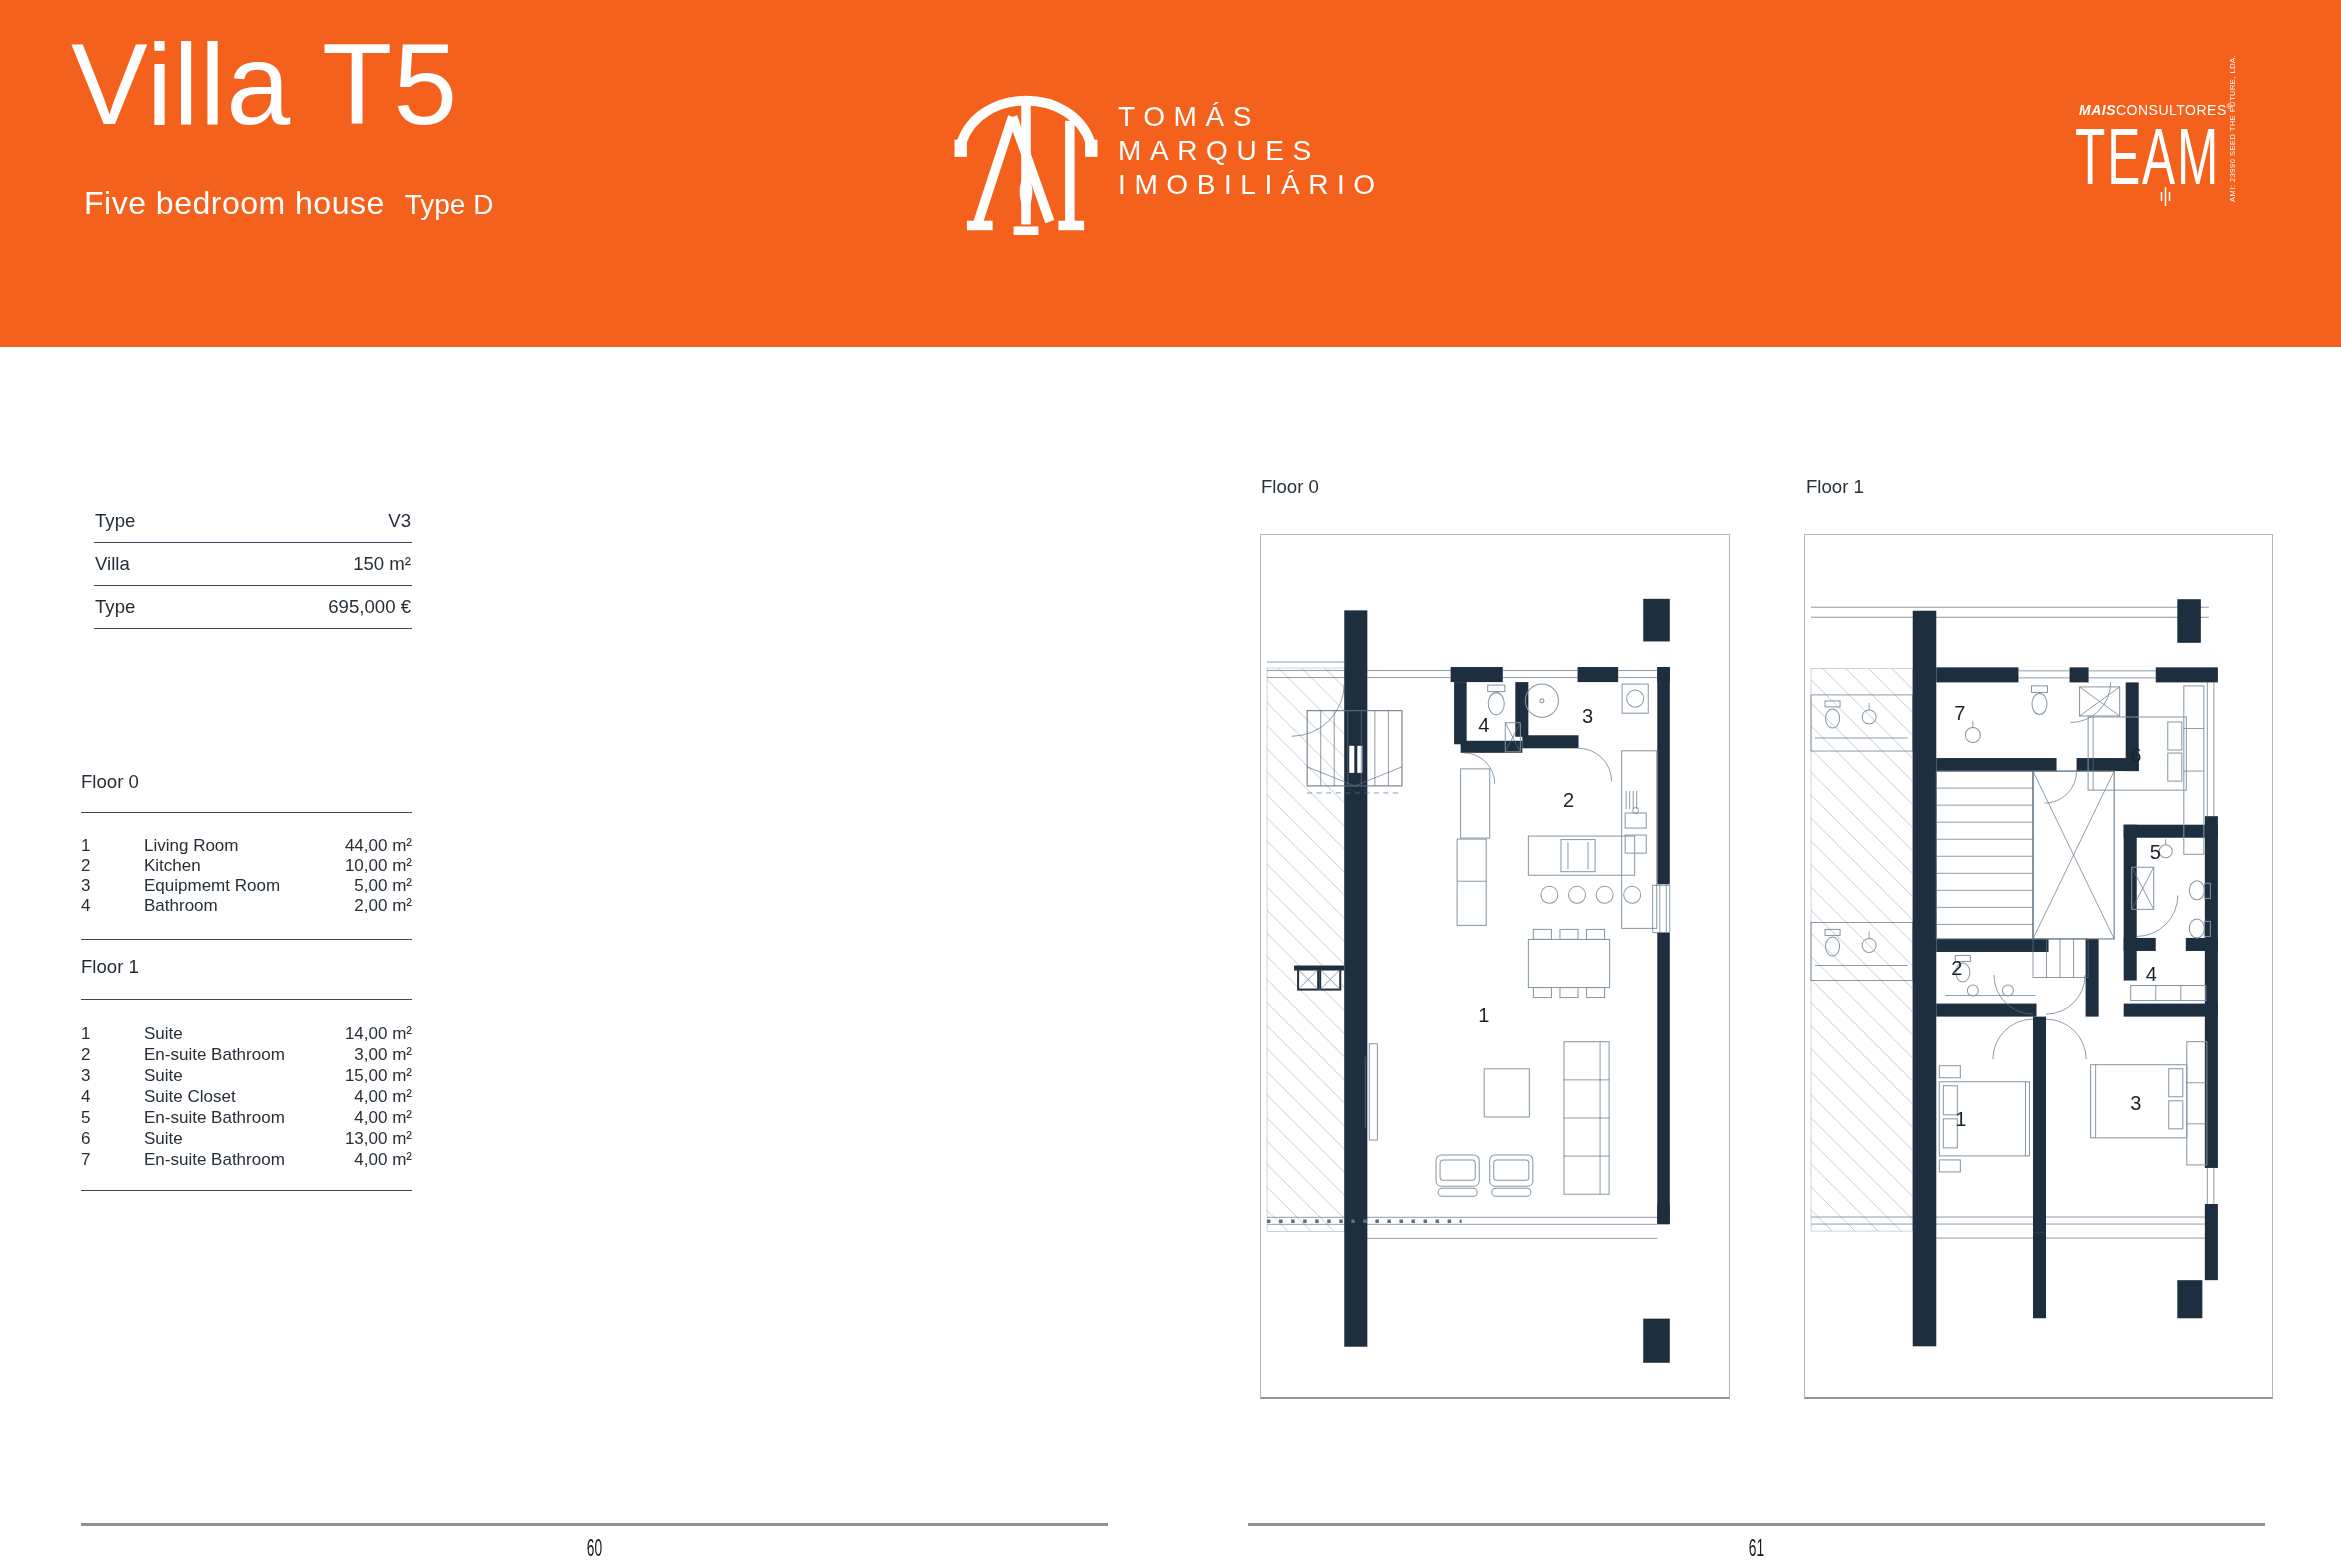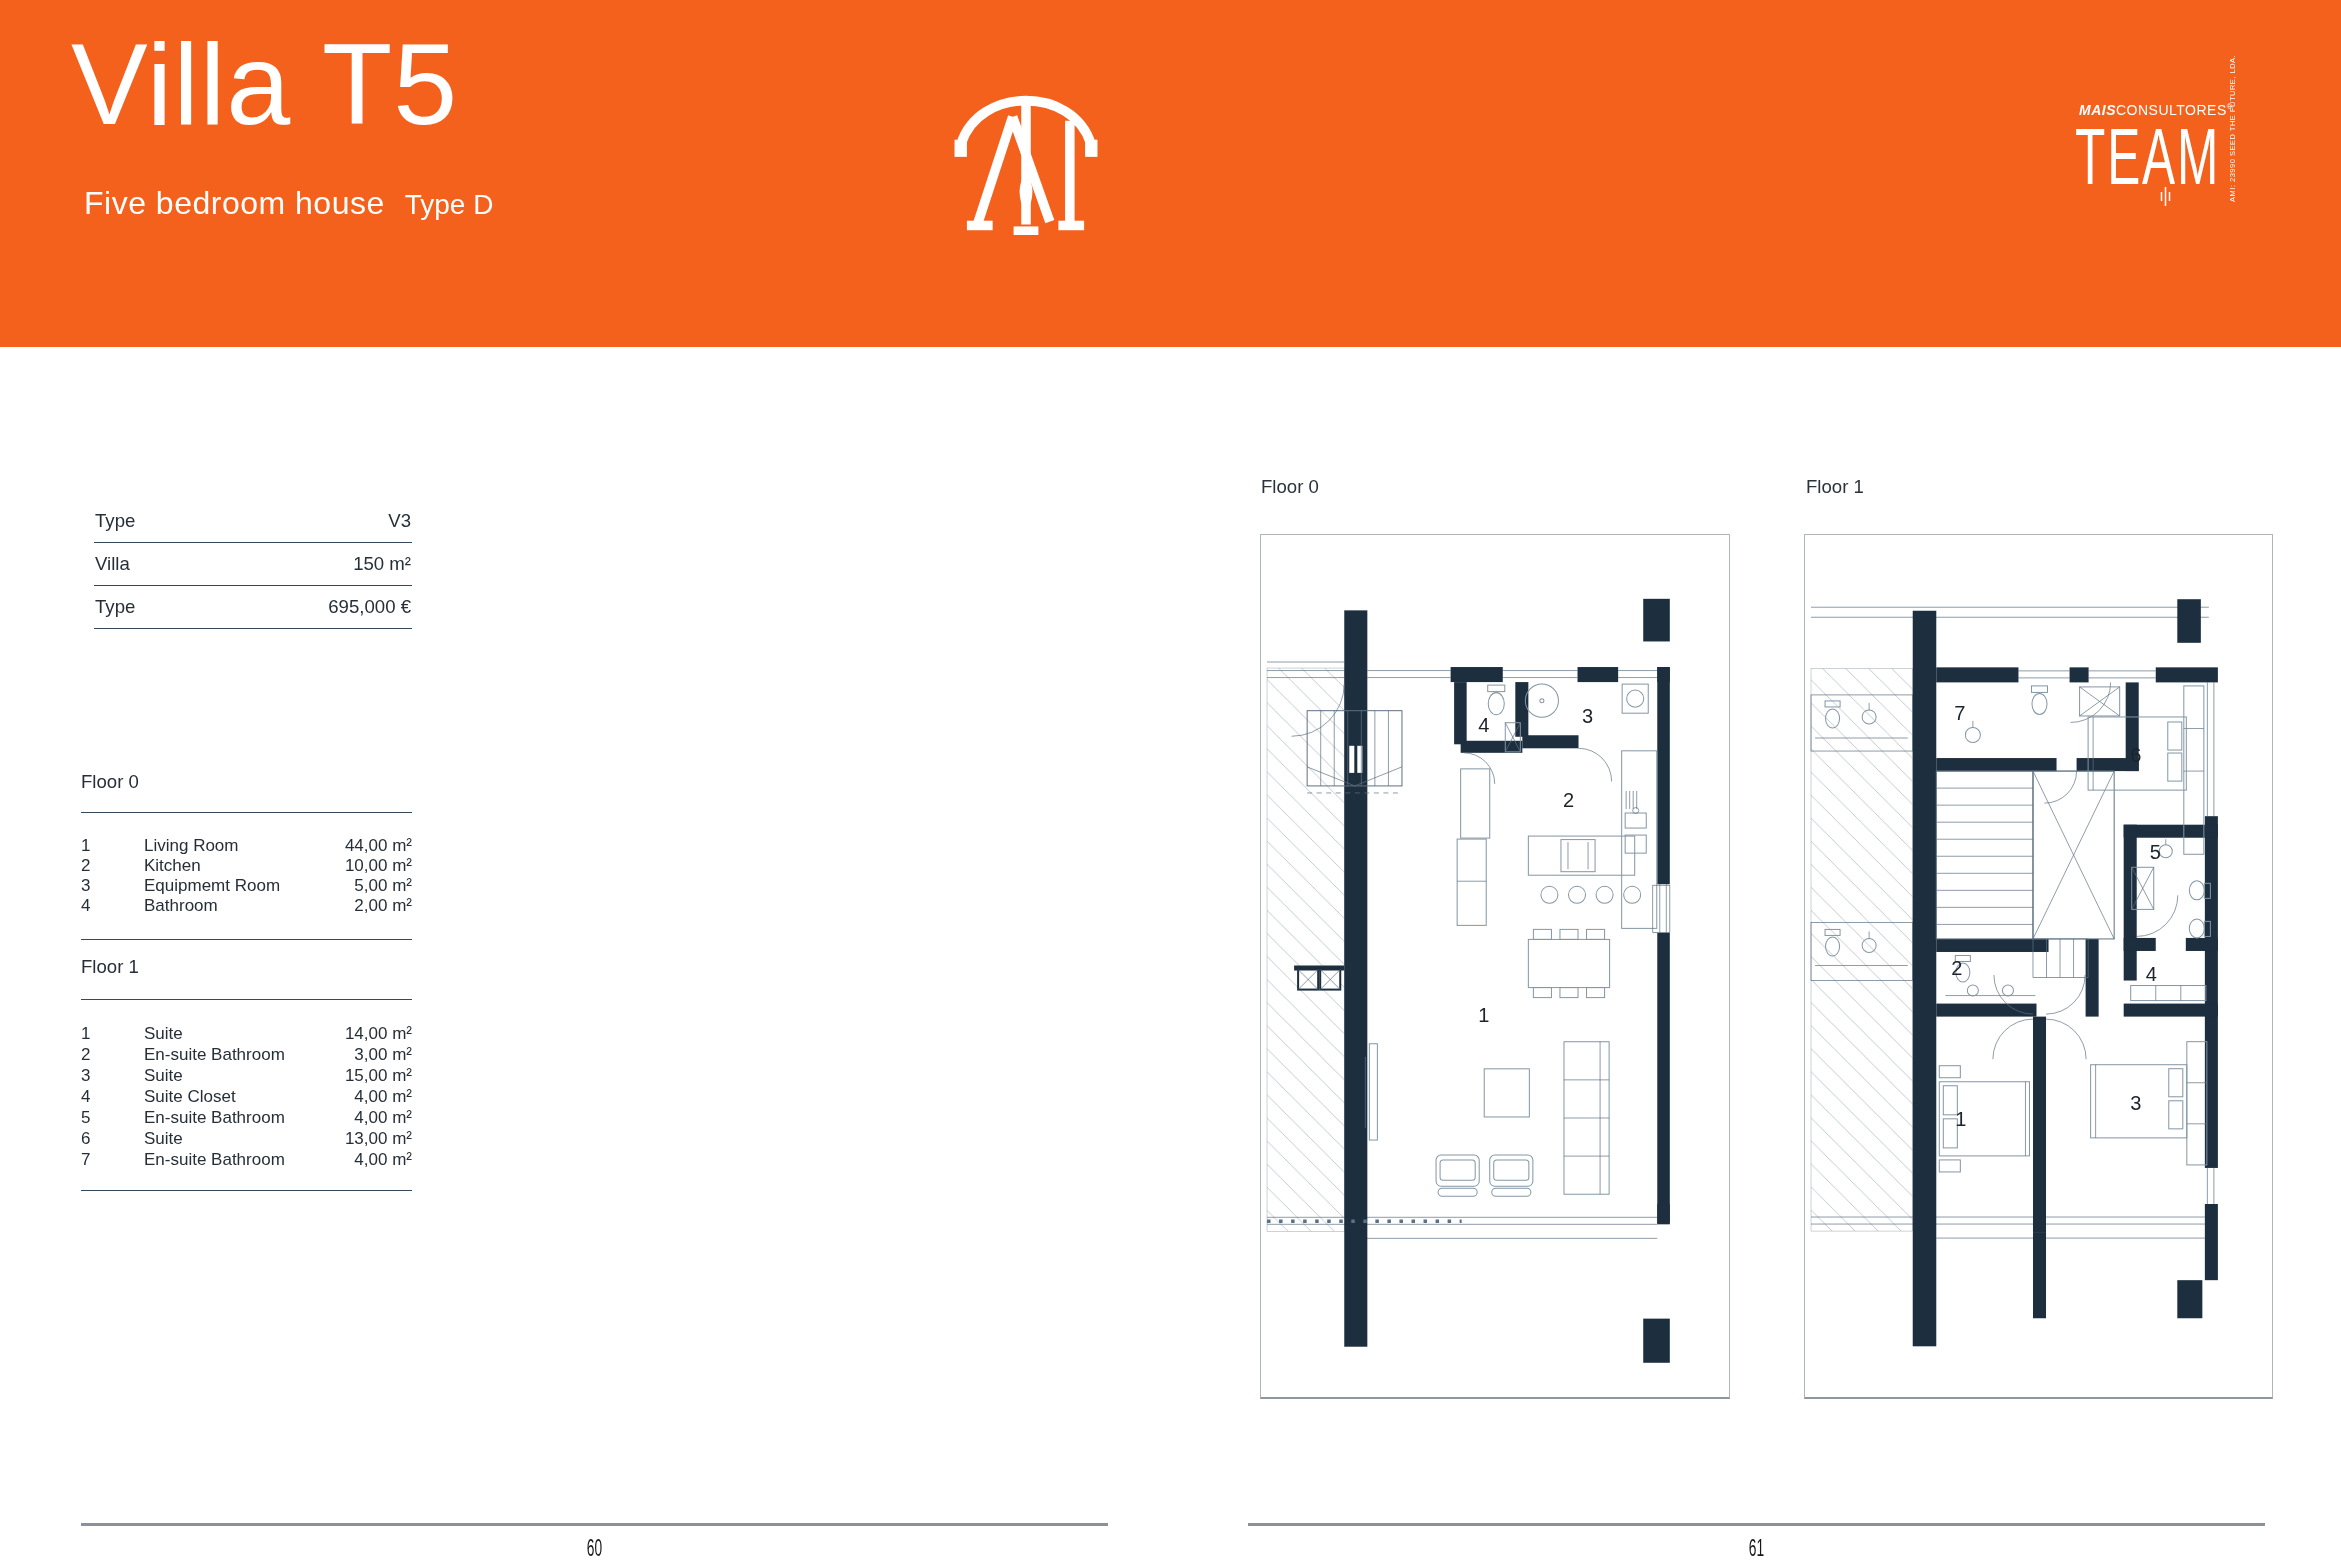--- a/index.html
+++ b/index.html
@@ -87,20 +87,25 @@
     <g fill="#ffffff">
       <rect x="10" y="140" width="26" height="36"></rect>
       <rect x="284" y="140" width="26" height="36"></rect>
       <rect x="36" y="310" width="54" height="20"></rect>
       <rect x="228" y="310" width="54" height="20"></rect>
       <rect x="134" y="322" width="52" height="18"></rect>
       <path d="M160,300 C 142,262 142,232 160,210 C 178,232 178,262 160,300 Z"></path>
     </g>
   </svg>
 
+  <div class="brandtxt">
+    <div>TOMÁS</div>
+    <div>MARQUES</div>
+    <div>IMOBILIÁRIO</div>
+  </div>
 
   <div class="partner-top"><span class="b">MAIS</span><span>CONSULTORES</span><span class="reg">®</span></div>
   <div class="teamword">TEAM</div>
   <svg class="rocket" width="13" height="21" viewBox="0 0 26 42">
     <g stroke="#ffffff" stroke-width="3" fill="none">
       <path d="M13,2 L13,40"></path>
         <path d="M5,12 L5,30"></path>
         <path d="M21,12 L21,30"></path>
     </g>
   </svg>

